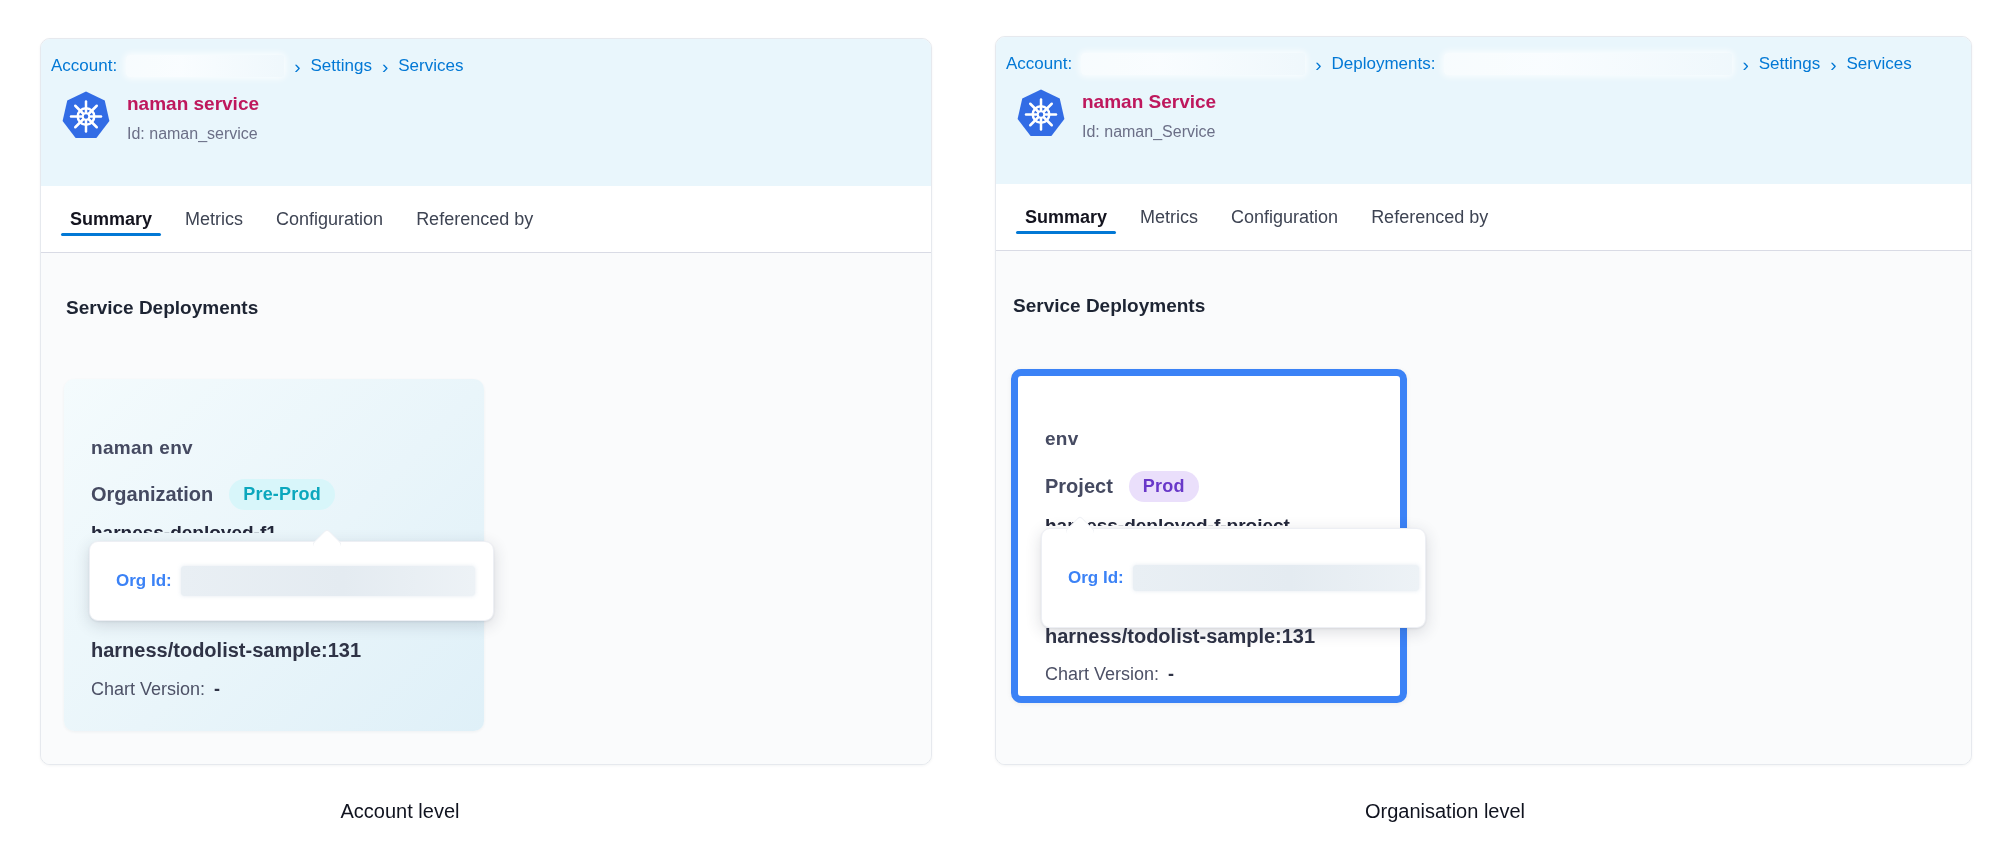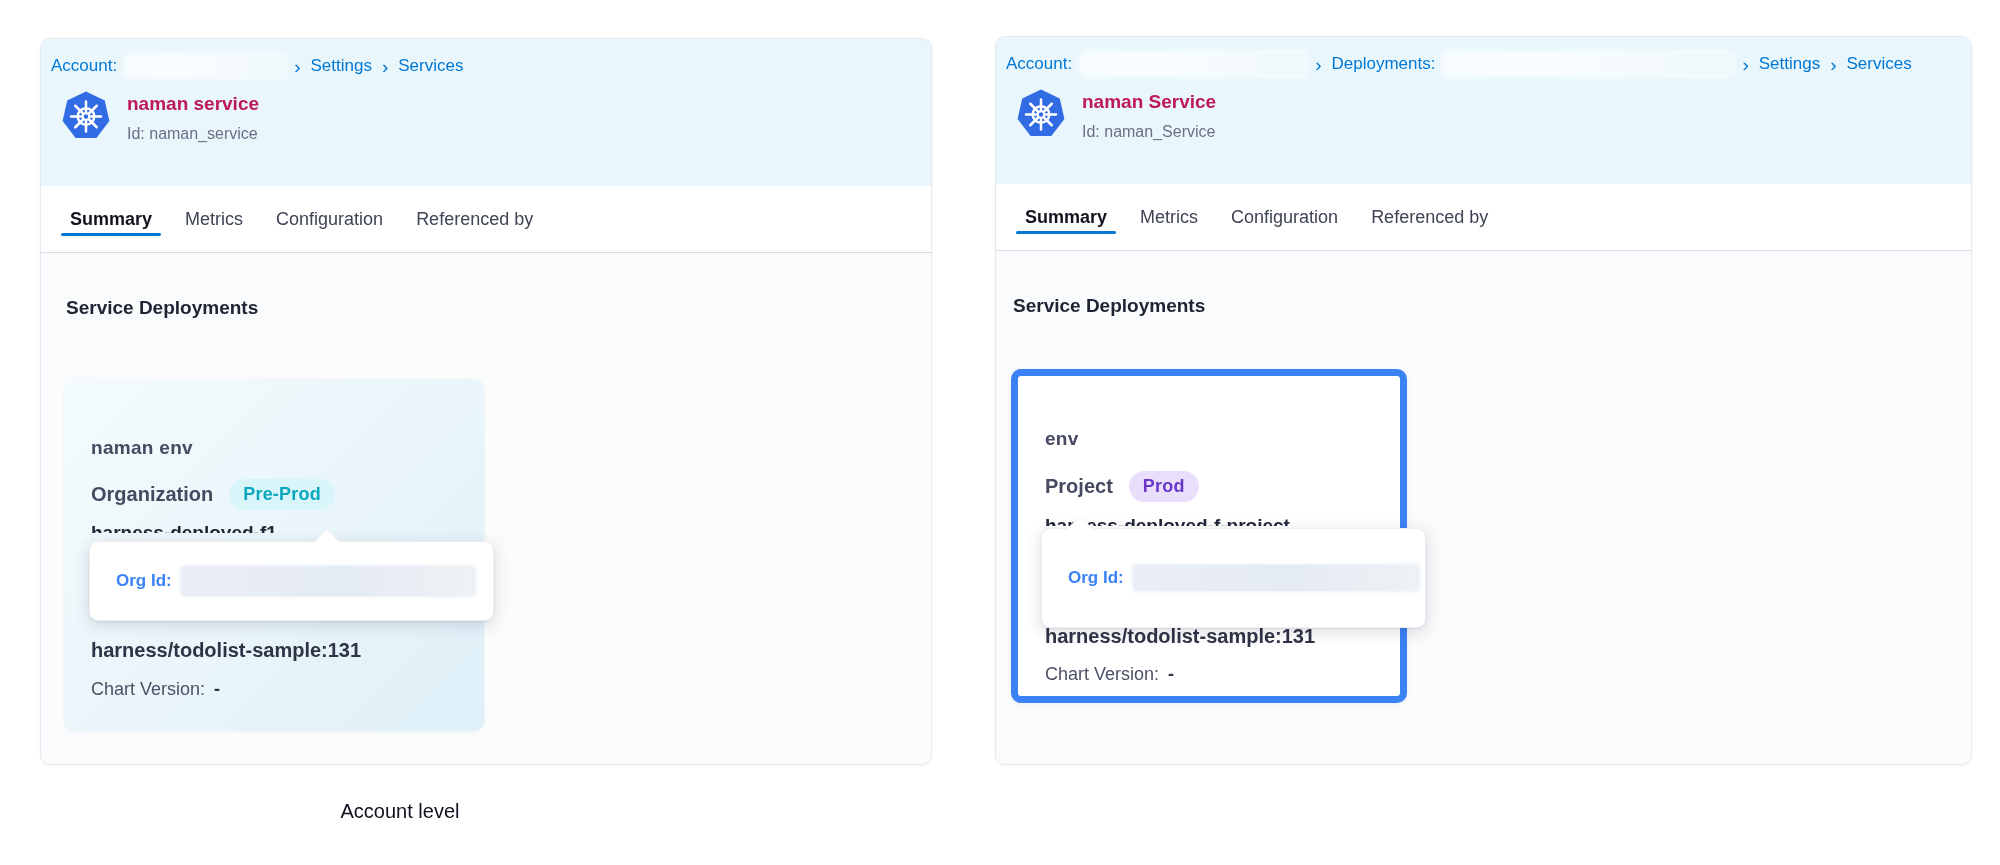--- a/index.html
+++ b/index.html
@@ -254,14 +254,15 @@
 
         <div class="artifact">harness/todolist-sample:131</div>
         <div class="chart-version">
           <span>Chart Version:</span><span class="dash">-</span>
         </div>
       </div>
     </div>
   </section>
 
   <div class="caption caption-left">Account level</div>
+  <div class="caption caption-right">Organisation level</div>
 
 </div>
 
 </body></html>

